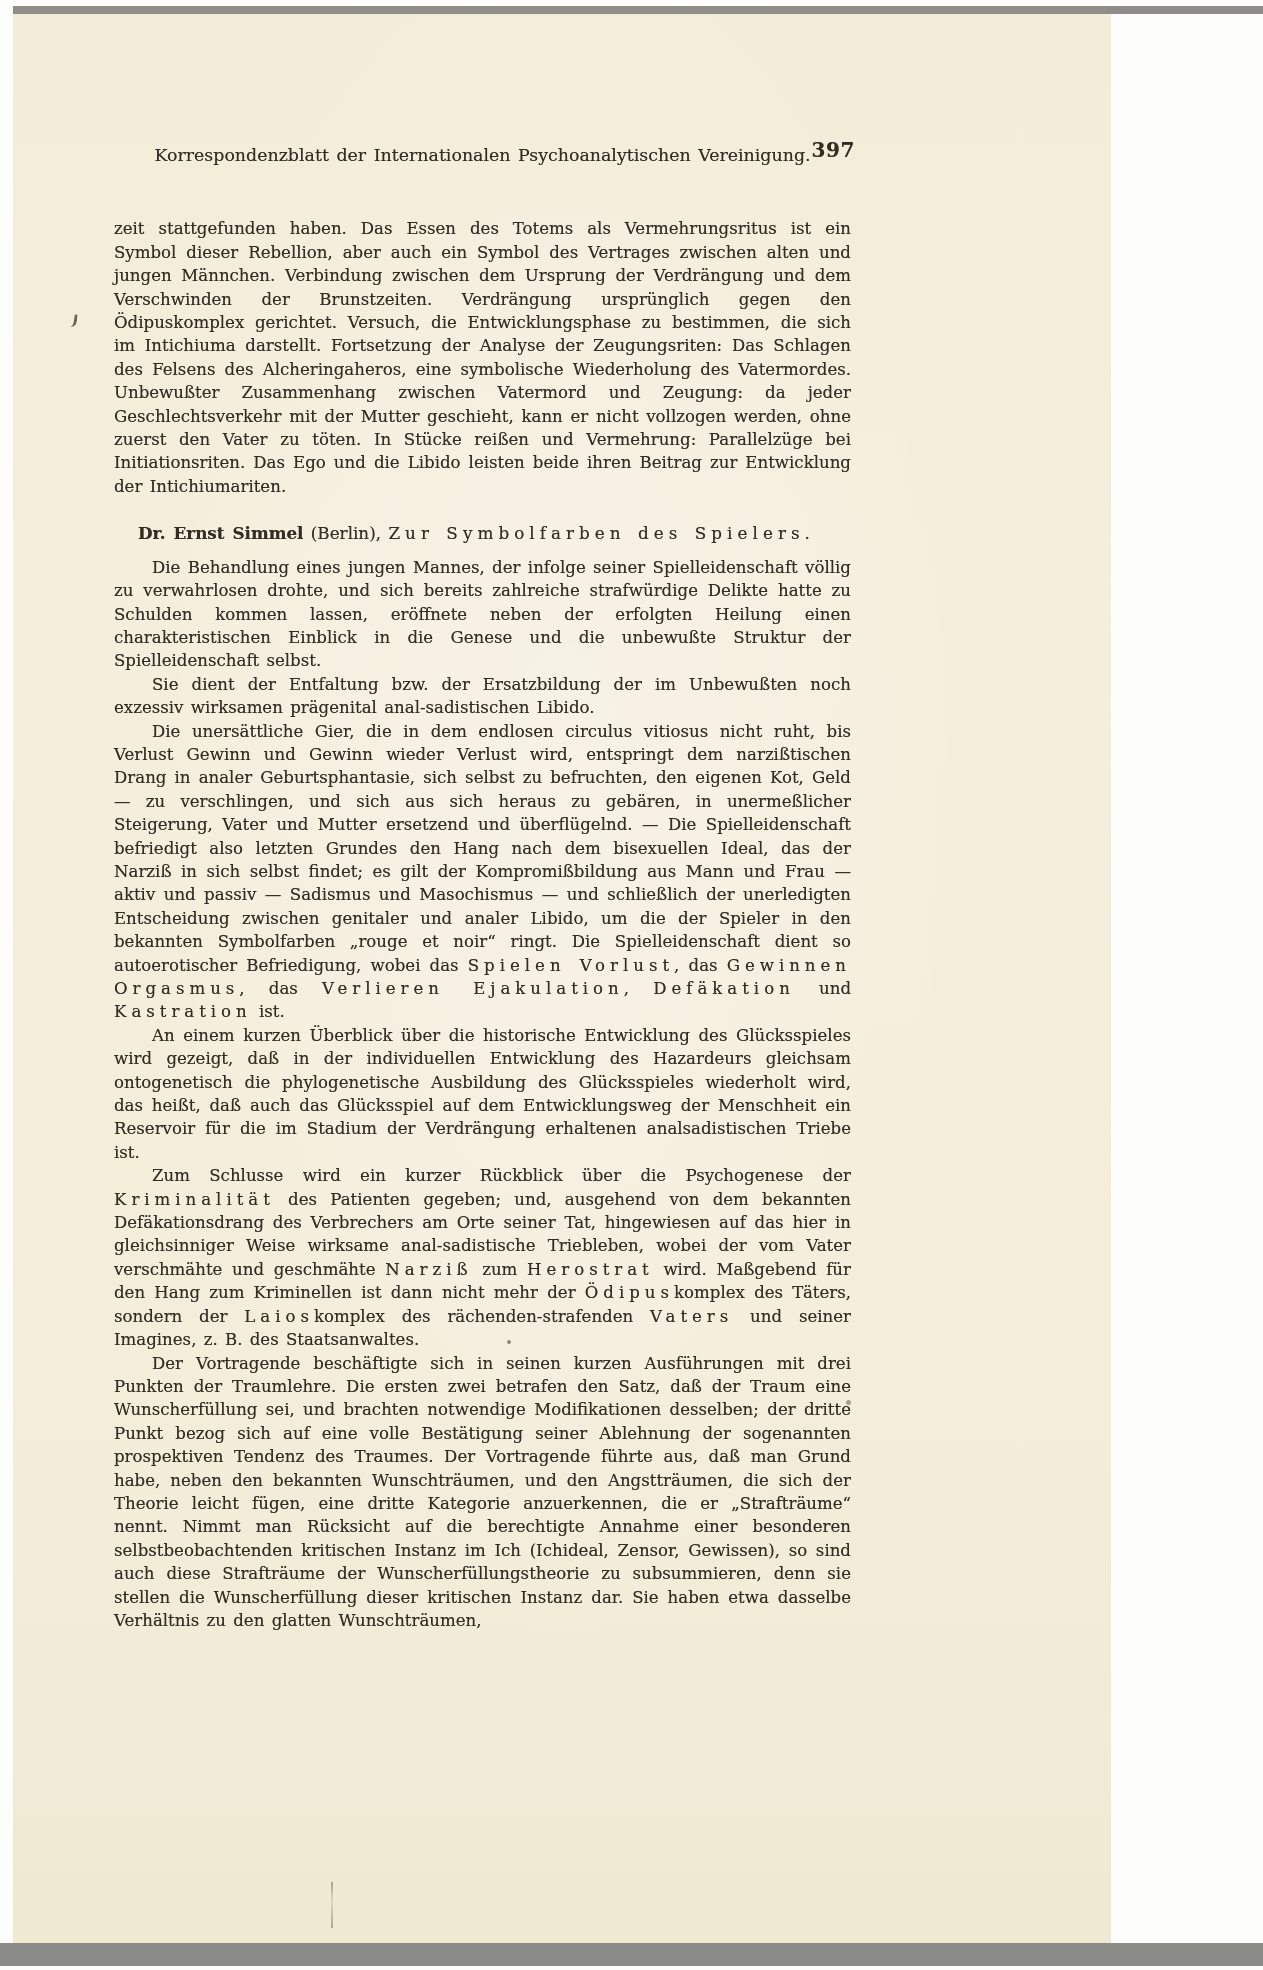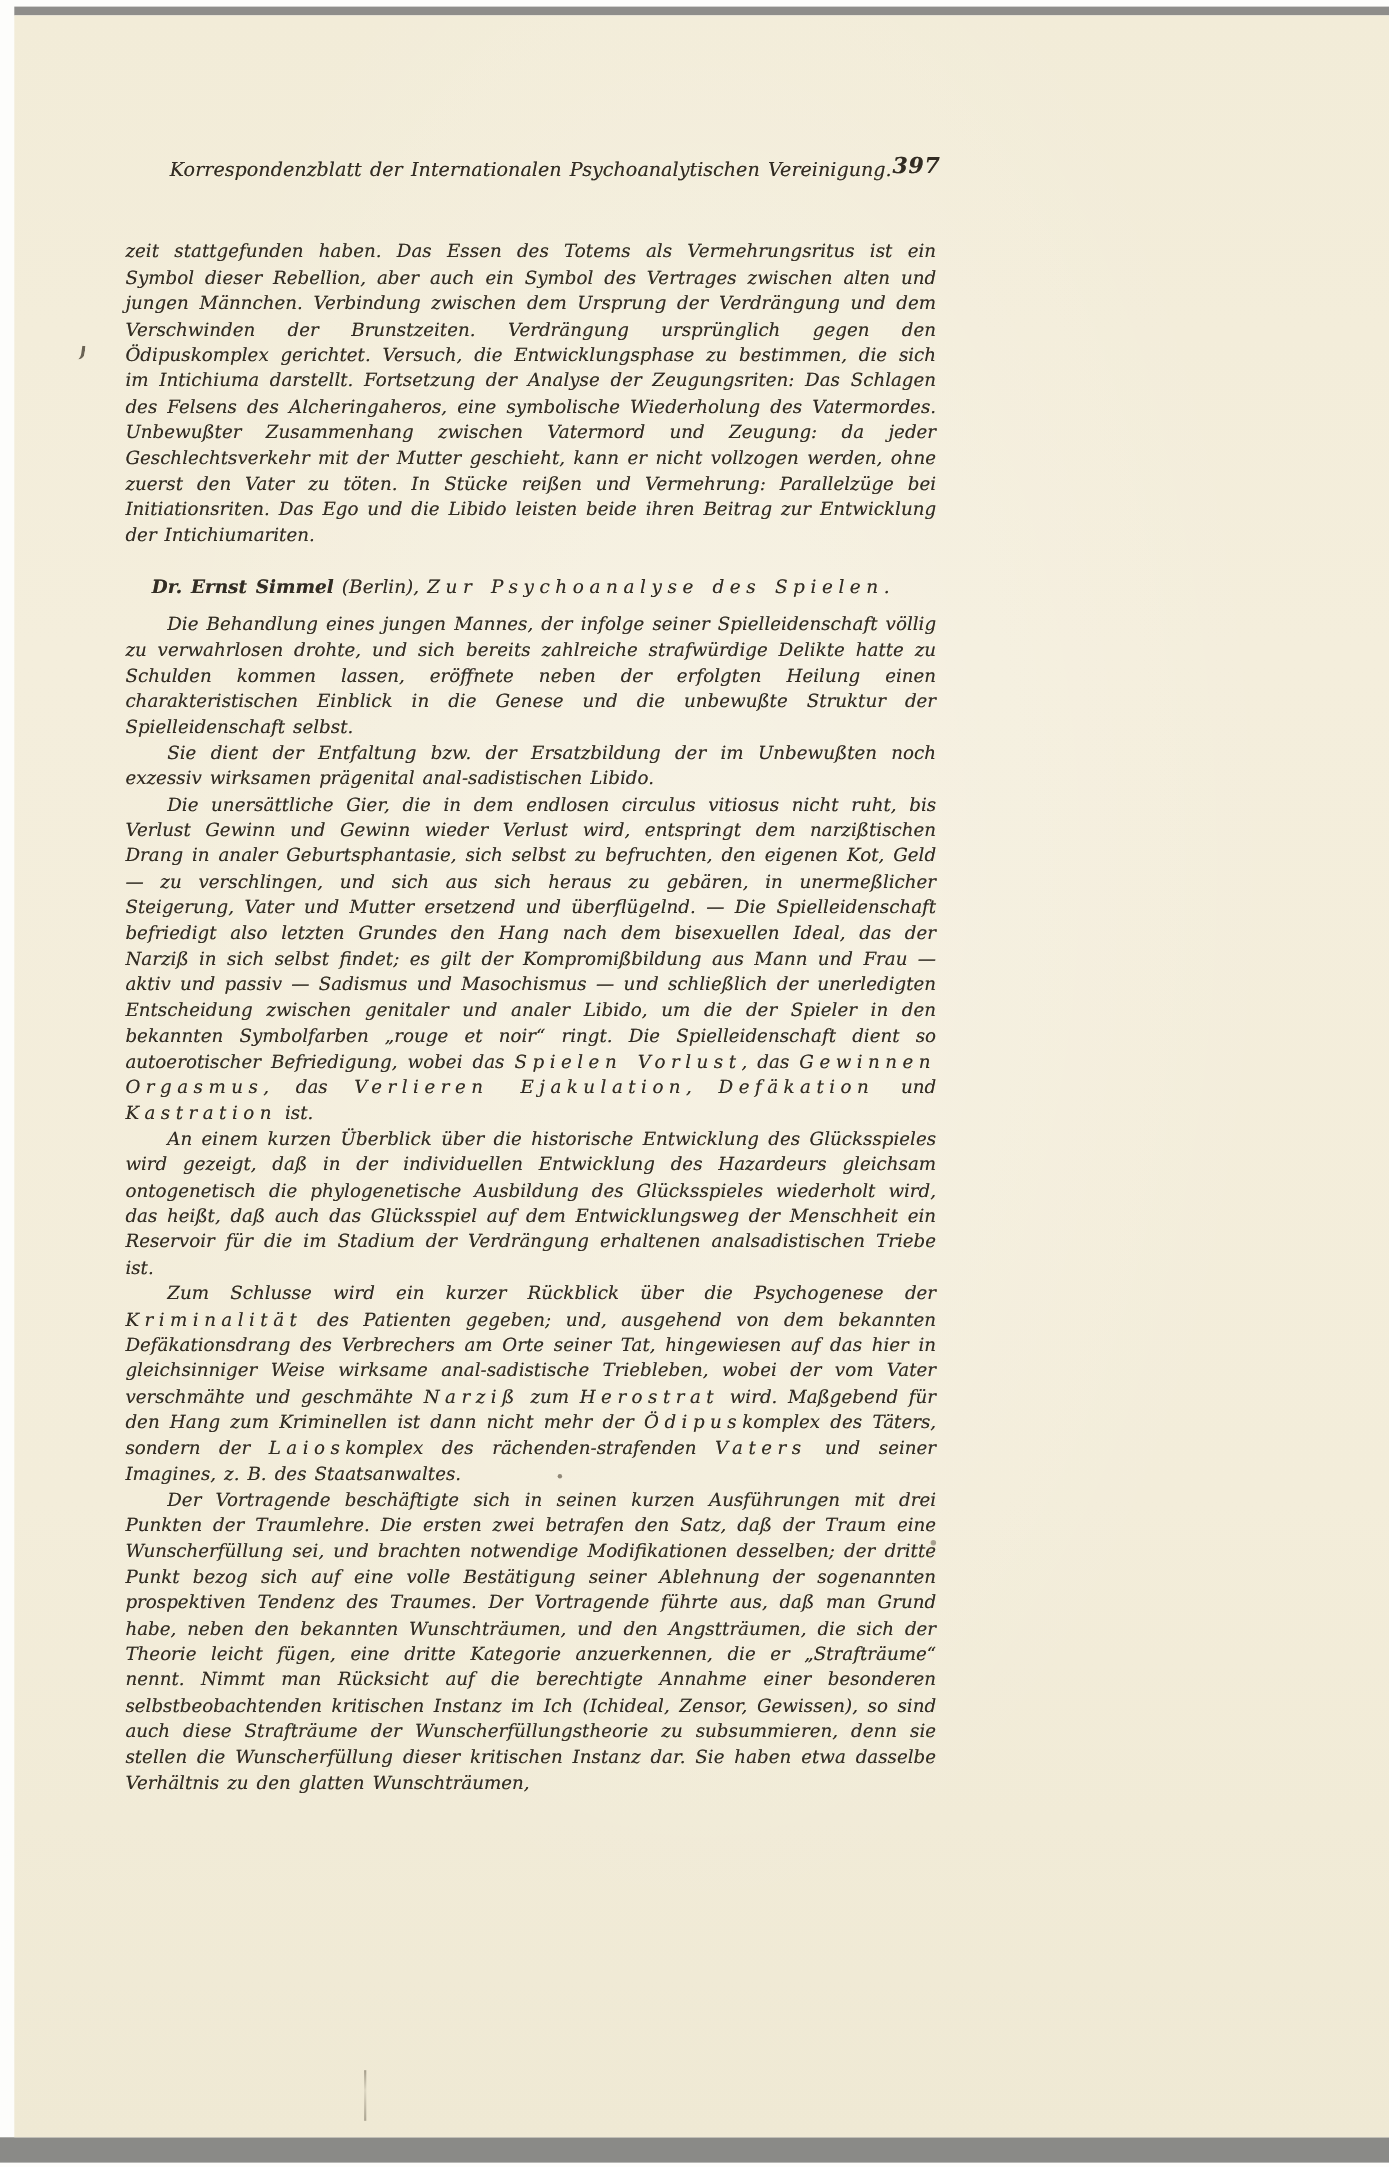--- a/index.html
+++ b/index.html
@@ -13,25 +13,24 @@
   }
   .band-top{
     position:absolute;top:6px;left:13px;right:0;height:8px;
     background:#8e8d8a;
   }
   .band-bottom{
     position:absolute;left:0;right:0;top:1943px;height:23px;
     background:#8a8a87;
   }
   .paper{
-    position:absolute;top:14px;left:13px;width:1250px;height:1929px;
+    position:absolute;top:14px;left:13px;width:1098px;height:1929px;
     background:
       radial-gradient(ellipse at 50% 40%, rgba(255,255,255,0.25), rgba(0,0,0,0) 60%),
       linear-gradient(180deg,#f2ecd8 0%,#f4eedc 30%,#f3edda 70%,#efe9d4 100%);
-    font-style: italic;
   }
   .content{
     position:absolute;left:101px;top:0;width:737px;
     padding-top:130px;
     color:#322c23;
     font-size:16.6px;
     line-height:23.4px;
     text-align:justify;
     word-spacing:0.12em;
     text-shadow:0 0 0.5px rgba(50,44,35,0.55);
@@ -91,21 +90,21 @@
     <div class="speck-dot b"></div>
     <div class="scratch-line"></div>
 
     <div class="content">
       <div class="page-header">
         <span>Korrespondenzblatt der Internationalen Psychoanalytischen Vereinigung.</span>
         <span class="page-number">397</span>
       </div>
       <div>
           <p class="paragraph"><span class="seg">zeit stattgefunden haben. Das Essen des Totems als Vermehrungsritus ist ein Symbol dieser Rebellion, aber auch ein Symbol des Vertrages zwischen alten und jungen Männchen. Verbindung zwischen dem Ursprung der Verdrängung und dem Verschwinden der Brunstzeiten. Verdrängung ursprünglich gegen den Ödipuskomplex gerichtet. Versuch, die Entwicklungsphase zu bestimmen, die sich im Intichiuma darstellt. Fortsetzung der Analyse der Zeugungsriten: Das Schlagen des Felsens des Alcheringaheros, eine symbolische Wiederholung des Vatermordes. Unbewußter Zusammenhang zwischen Vatermord und Zeugung: da jeder Geschlechtsverkehr mit der Mutter geschieht, kann er nicht vollzogen werden, ohne zuerst den Vater zu töten. In Stücke reißen und Vermehrung: Parallelzüge bei Initiationsriten. Das Ego und die Libido leisten beide ihren Beitrag zur Entwicklung der Intichiumariten.</span></p>
-          <h2 class="heading"><span class="seg-bold">Dr. Ernst Simmel</span><span class="seg"> (Berlin), </span><span class="seg-spaced">Zur Psychoanalyse des Spielen.</span></h2>
+          <h2 class="heading"><span class="seg-bold">Dr. Ernst Simmel</span><span class="seg"> (Berlin), </span><span class="seg-spaced">Zur Symbolfarben des Spielers.</span></h2>
           <p class="paragraph indent"><span class="seg">Die Behandlung eines jungen Mannes, der infolge seiner Spielleidenschaft völlig zu verwahrlosen drohte, und sich bereits zahlreiche strafwürdige Delikte hatte zu Schulden kommen lassen, eröffnete neben der erfolgten Heilung einen charakteristischen Einblick in die Genese und die unbewußte Struktur der Spielleidenschaft selbst.</span></p>
           <p class="paragraph indent"><span class="seg">Sie dient der Entfaltung bzw. der Ersatzbildung der im Unbewußten noch exzessiv wirksamen prägenital anal-sadistischen Libido.</span></p>
           <p class="paragraph indent"><span class="seg">Die unersättliche Gier, die in dem endlosen circulus vitiosus nicht ruht, bis Verlust Gewinn und Gewinn wieder Verlust wird, entspringt dem narzißtischen Drang in analer Geburtsphantasie, sich selbst zu befruchten, den eigenen Kot, Geld — zu verschlingen, und sich aus sich heraus zu gebären, in unermeßlicher Steigerung, Vater und Mutter ersetzend und überflügelnd. — Die Spielleidenschaft befriedigt also letzten Grundes den Hang nach dem bisexuellen Ideal, das der Narziß in sich selbst findet; es gilt der Kompromißbildung aus Mann und Frau — aktiv und passiv — Sadismus und Masochismus — und schließlich der unerledigten Entscheidung zwischen genitaler und analer Libido, um die der Spieler in den bekannten Symbolfarben „rouge et noir“ ringt. Die Spielleidenschaft dient so autoerotischer Befriedigung, wobei das </span><span class="seg-spaced">Spielen Vorlust</span><span class="seg">, das </span><span class="seg-spaced">Gewinnen Orgasmus</span><span class="seg">, das </span><span class="seg-spaced">Verlieren Ejakulation</span><span class="seg">, </span><span class="seg-spaced">Defäkation</span><span class="seg"> und </span><span class="seg-spaced">Kastration</span><span class="seg"> ist.</span></p>
           <p class="paragraph indent"><span class="seg">An einem kurzen Überblick über die historische Entwicklung des Glücksspieles wird gezeigt, daß in der individuellen Entwicklung des Hazardeurs gleichsam ontogenetisch die phylogenetische Ausbildung des Glücksspieles wiederholt wird, das heißt, daß auch das Glücksspiel auf dem Entwicklungsweg der Menschheit ein Reservoir für die im Stadium der Verdrängung erhaltenen analsadistischen Triebe ist.</span></p>
           <p class="paragraph indent"><span class="seg">Zum Schlusse wird ein kurzer Rückblick über die Psychogenese der </span><span class="seg-spaced">Kriminalität</span><span class="seg"> des Patienten gegeben; und, ausgehend von dem bekannten Defäkationsdrang des Verbrechers am Orte seiner Tat, hingewiesen auf das hier in gleichsinniger Weise wirksame anal-sadistische Triebleben, wobei der vom Vater verschmähte und geschmähte </span><span class="seg-spaced">Narziß</span><span class="seg"> zum </span><span class="seg-spaced">Herostrat</span><span class="seg"> wird. Maßgebend für den Hang zum Kriminellen ist dann nicht mehr der </span><span class="seg-spaced">Ödipus</span><span class="seg">komplex des Täters, sondern der </span><span class="seg-spaced">Laios</span><span class="seg">komplex des rächenden-strafenden </span><span class="seg-spaced">Vaters</span><span class="seg"> und seiner Imagines, z. B. des Staatsanwaltes.</span></p>
           <p class="paragraph indent"><span class="seg">Der Vortragende beschäftigte sich in seinen kurzen Ausführungen mit drei Punkten der Traumlehre. Die ersten zwei betrafen den Satz, daß der Traum eine Wunscherfüllung sei, und brachten notwendige Modifikationen desselben; der dritte Punkt bezog sich auf eine volle Bestätigung seiner Ablehnung der sogenannten prospektiven Tendenz des Traumes. Der Vortragende führte aus, daß man Grund habe, neben den bekannten Wunschträumen, und den Angstträumen, die sich der Theorie leicht fügen, eine dritte Kategorie anzuerkennen, die er „Strafträume“ nennt. Nimmt man Rücksicht auf die berechtigte Annahme einer besonderen selbstbeobachtenden kritischen Instanz im Ich (Ichideal, Zensor, Gewissen), so sind auch diese Strafträume der Wunscherfüllungstheorie zu subsummieren, denn sie stellen die Wunscherfüllung dieser kritischen Instanz dar. Sie haben etwa dasselbe Verhältnis zu den glatten Wunschträumen,</span></p>
         </div>
     </div>
   </div>
 </div>

